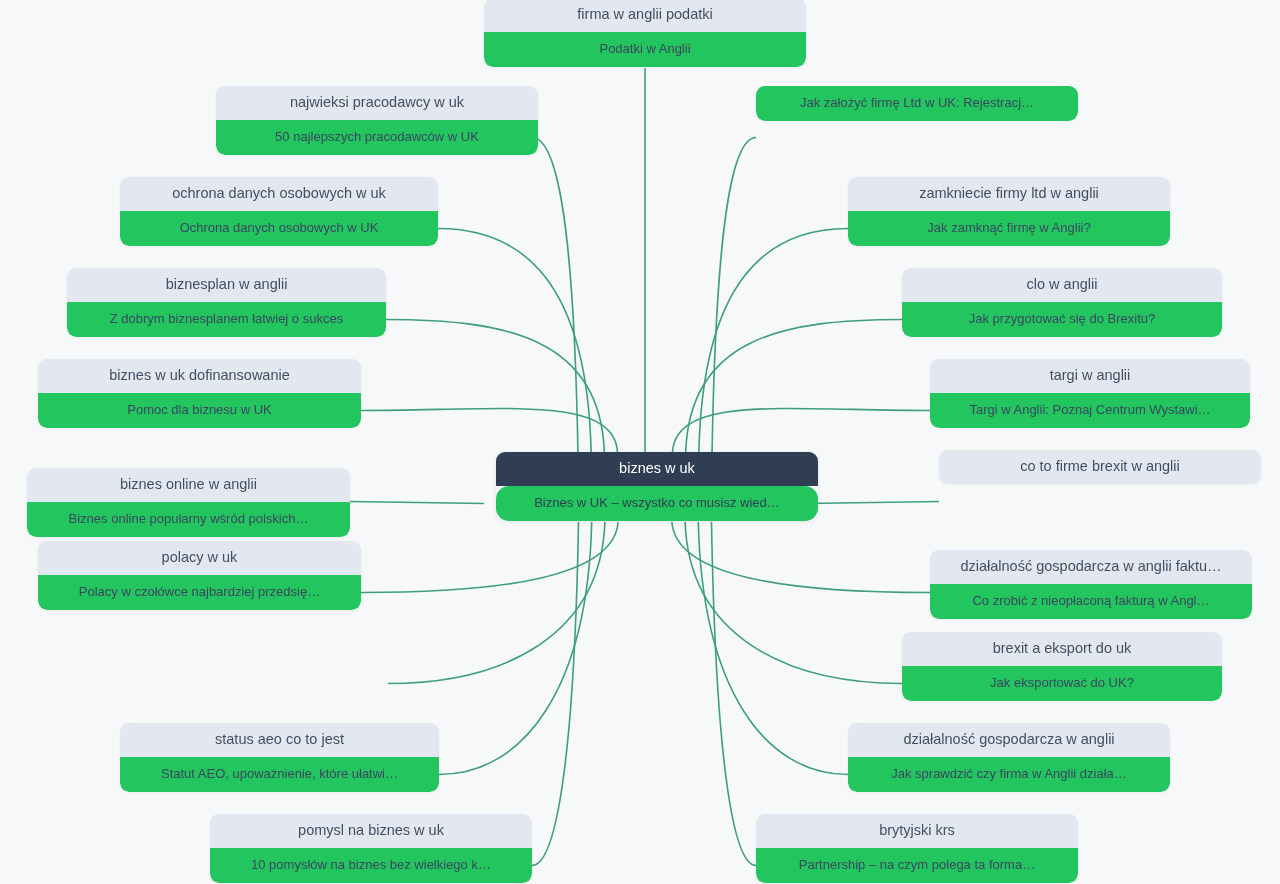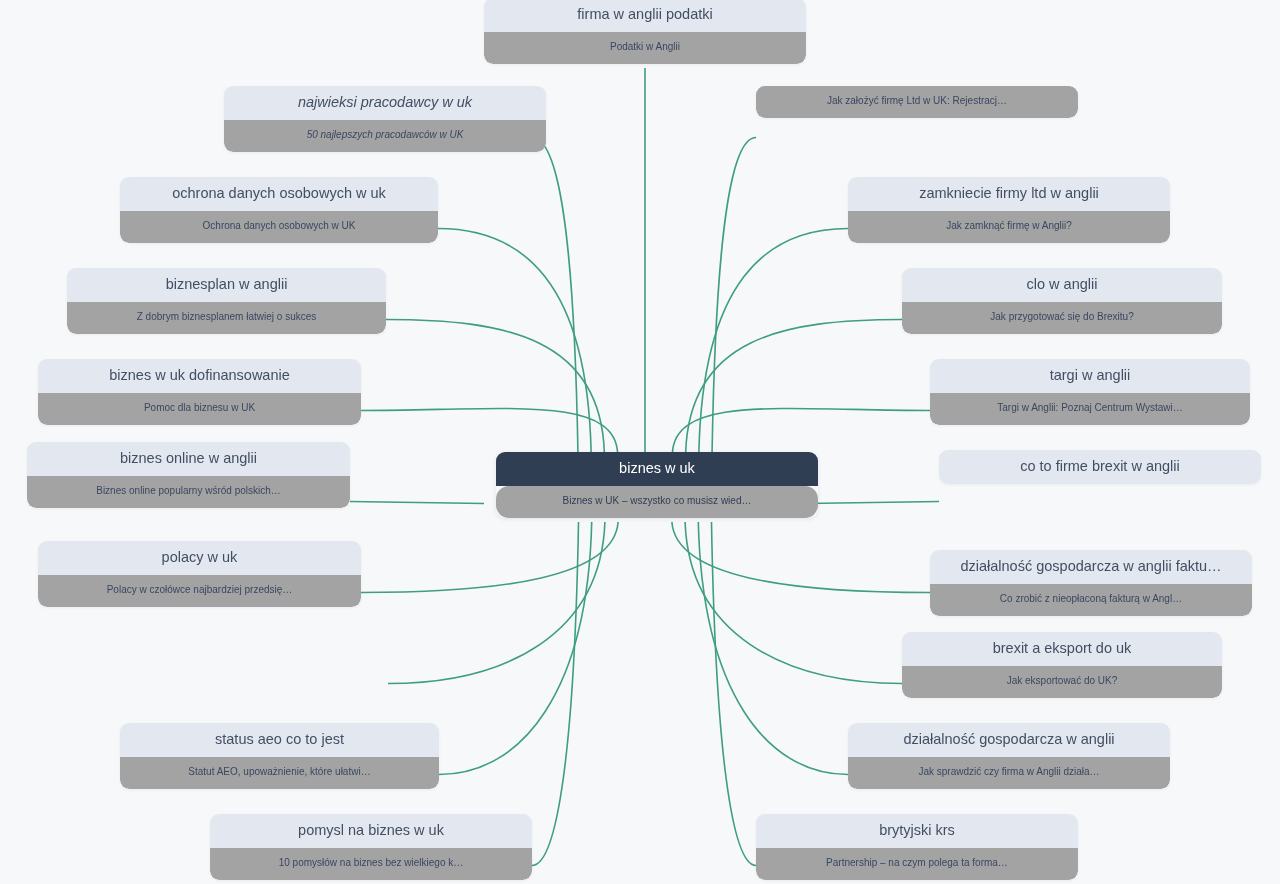--- a/index.html
+++ b/index.html
@@ -41,23 +41,23 @@
     color: #424f63;
     font-size: 14.5px;
     line-height: 1;
     padding: 9px 14px 10px;
     text-align: center;
     white-space: nowrap;
     overflow: hidden;
     text-overflow: ellipsis;
   }
   .node-body {
-    background: #a3a3a3;
+    background: #22c55e;
     color: #3a4760;
-    font-size: 10px;
+    font-size: 13px;
     line-height: 1;
     padding: 10px 14px 12px;
     text-align: center;
     white-space: nowrap;
     overflow: hidden;
     text-overflow: ellipsis;
     border-radius: 0 0 9px 9px;
   }
   .node.center .node-head {
     background: #2f3e53;
@@ -93,37 +93,37 @@
       <path d="M 939 501.5 L 806 503.5" fill="none" stroke="#3e9e7e" stroke-width="1.6"></path>
       <path d="M 930 592.5 C 788.04775 592.5, 675.905 577.18, 671.905 522" fill="none" stroke="#3e9e7e" stroke-width="1.6"></path>
       <path d="M 902 683.5 C 782.705 683.5, 689.1 633.6, 685.1 522" fill="none" stroke="#3e9e7e" stroke-width="1.6"></path>
       <path d="M 848 774.5 C 765.66225 774.5, 702.295 690.02, 698.295 522" fill="none" stroke="#3e9e7e" stroke-width="1.6"></path>
       <path d="M 756 865.5 C 731.5195 865.5, 715.49 746.44, 711.49 522" fill="none" stroke="#3e9e7e" stroke-width="1.6"></path>
     </svg>
 <div class="node" style="left: 484px; top: -2px; width: 322px;">
       <div class="node-head">firma w anglii podatki</div>
       <div class="node-body">Podatki w Anglii</div>
     </div>
-    <div class="node" style="left: 224px; top: 86px; width: 322px; font-style: italic;">
+    <div class="node" style="left: 216px; top: 86px; width: 322px;">
       <div class="node-head">najwieksi pracodawcy w uk</div>
       <div class="node-body">50 najlepszych pracodawców w UK</div>
     </div>
     <div class="node" style="left: 120px; top: 177px; width: 318px;">
       <div class="node-head">ochrona danych osobowych w uk</div>
       <div class="node-body">Ochrona danych osobowych w UK</div>
     </div>
     <div class="node" style="left: 67px; top: 268px; width: 319px;">
       <div class="node-head">biznesplan w anglii</div>
       <div class="node-body">Z dobrym biznesplanem łatwiej o sukces</div>
     </div>
     <div class="node" style="left: 38px; top: 359px; width: 323px;">
       <div class="node-head">biznes w uk dofinansowanie</div>
       <div class="node-body">Pomoc dla biznesu w UK</div>
     </div>
-    <div class="node" style="left: 27px; top: 442px; width: 323px;">
+    <div class="node" style="left: 27px; top: 468px; width: 323px;">
       <div class="node-head">biznes online w anglii</div>
       <div class="node-body">Biznes online popularny wśród polskich…</div>
     </div>
     <div class="node" style="left: 38px; top: 541px; width: 323px;">
       <div class="node-head">polacy w uk</div>
       <div class="node-body">Polacy w czołówce najbardziej przedsię…</div>
     </div>
     <div class="node" style="left: 120px; top: 723px; width: 319px;">
       <div class="node-head">status aeo co to jest</div>
       <div class="node-body">Statut AEO, upoważnienie, które ułatwi…</div>

